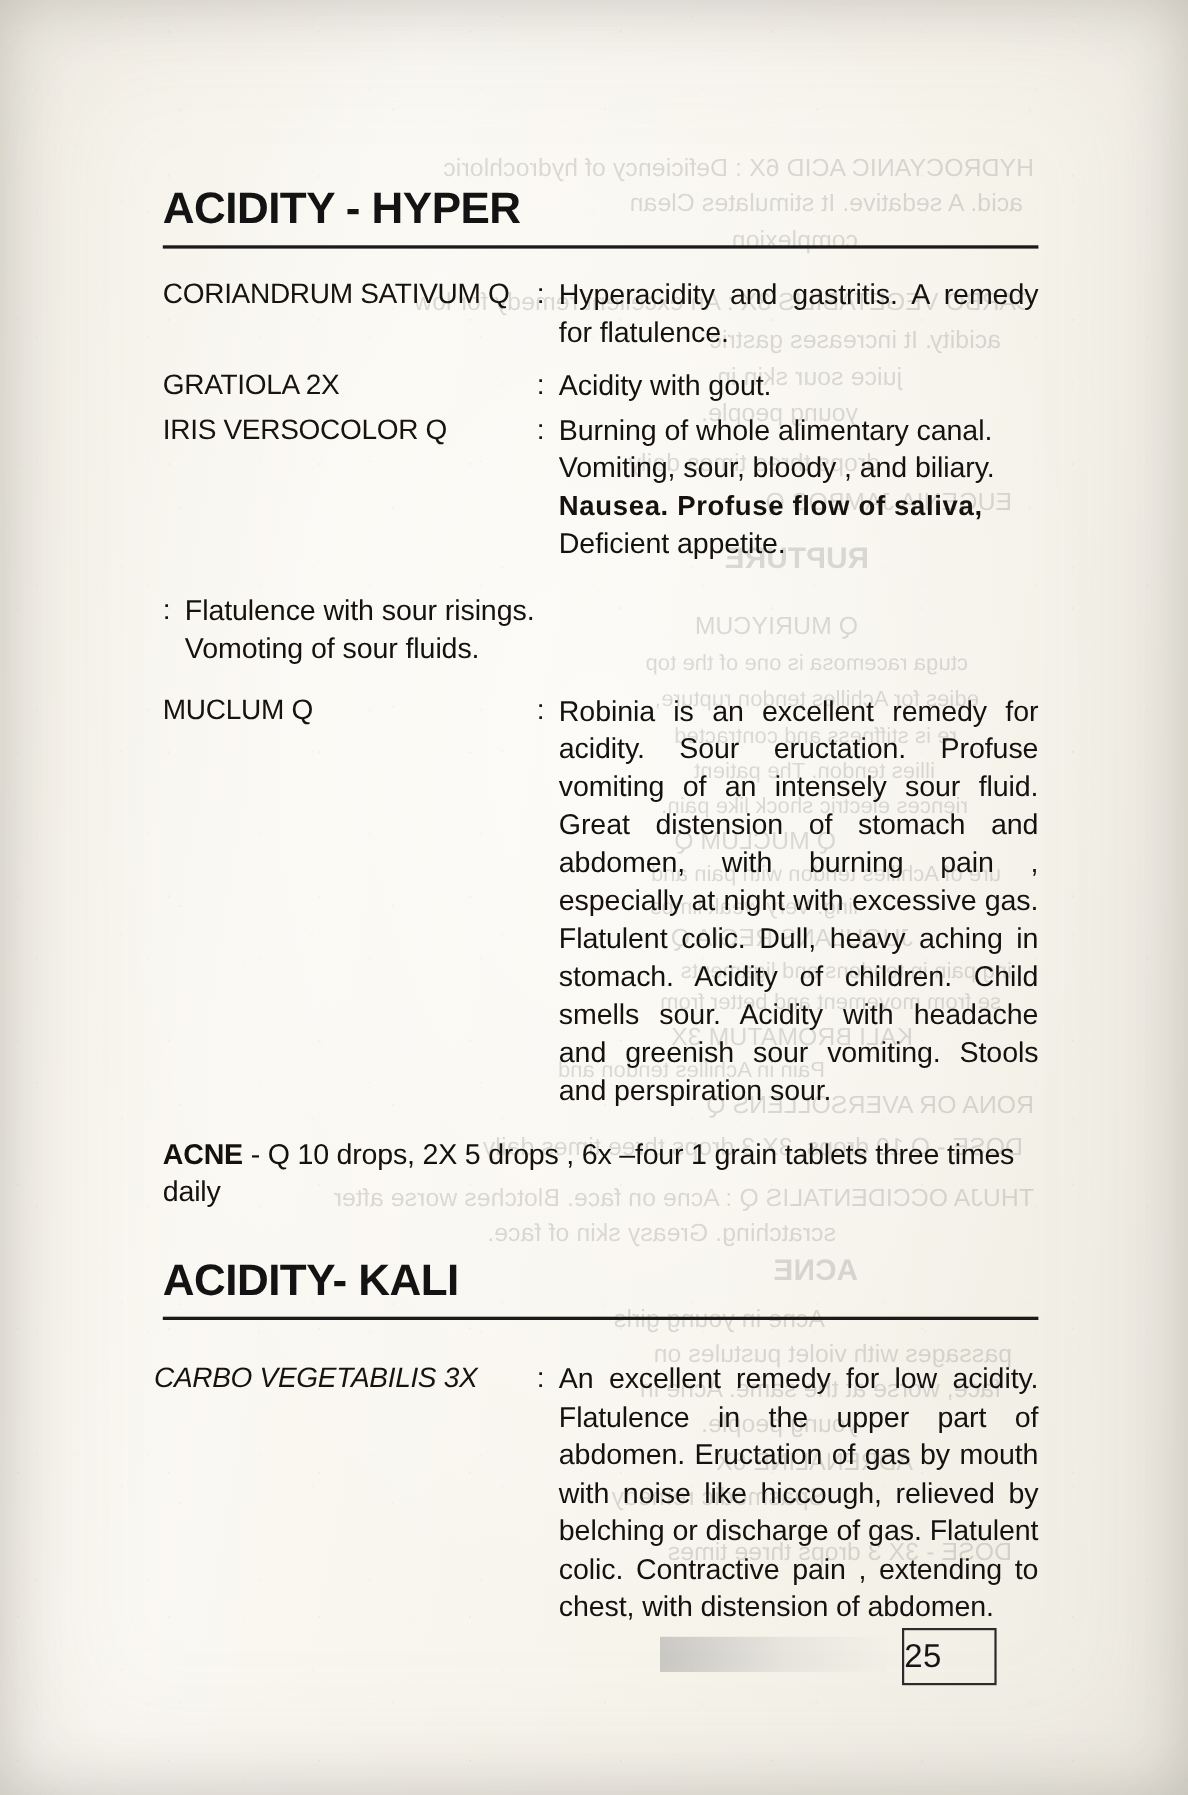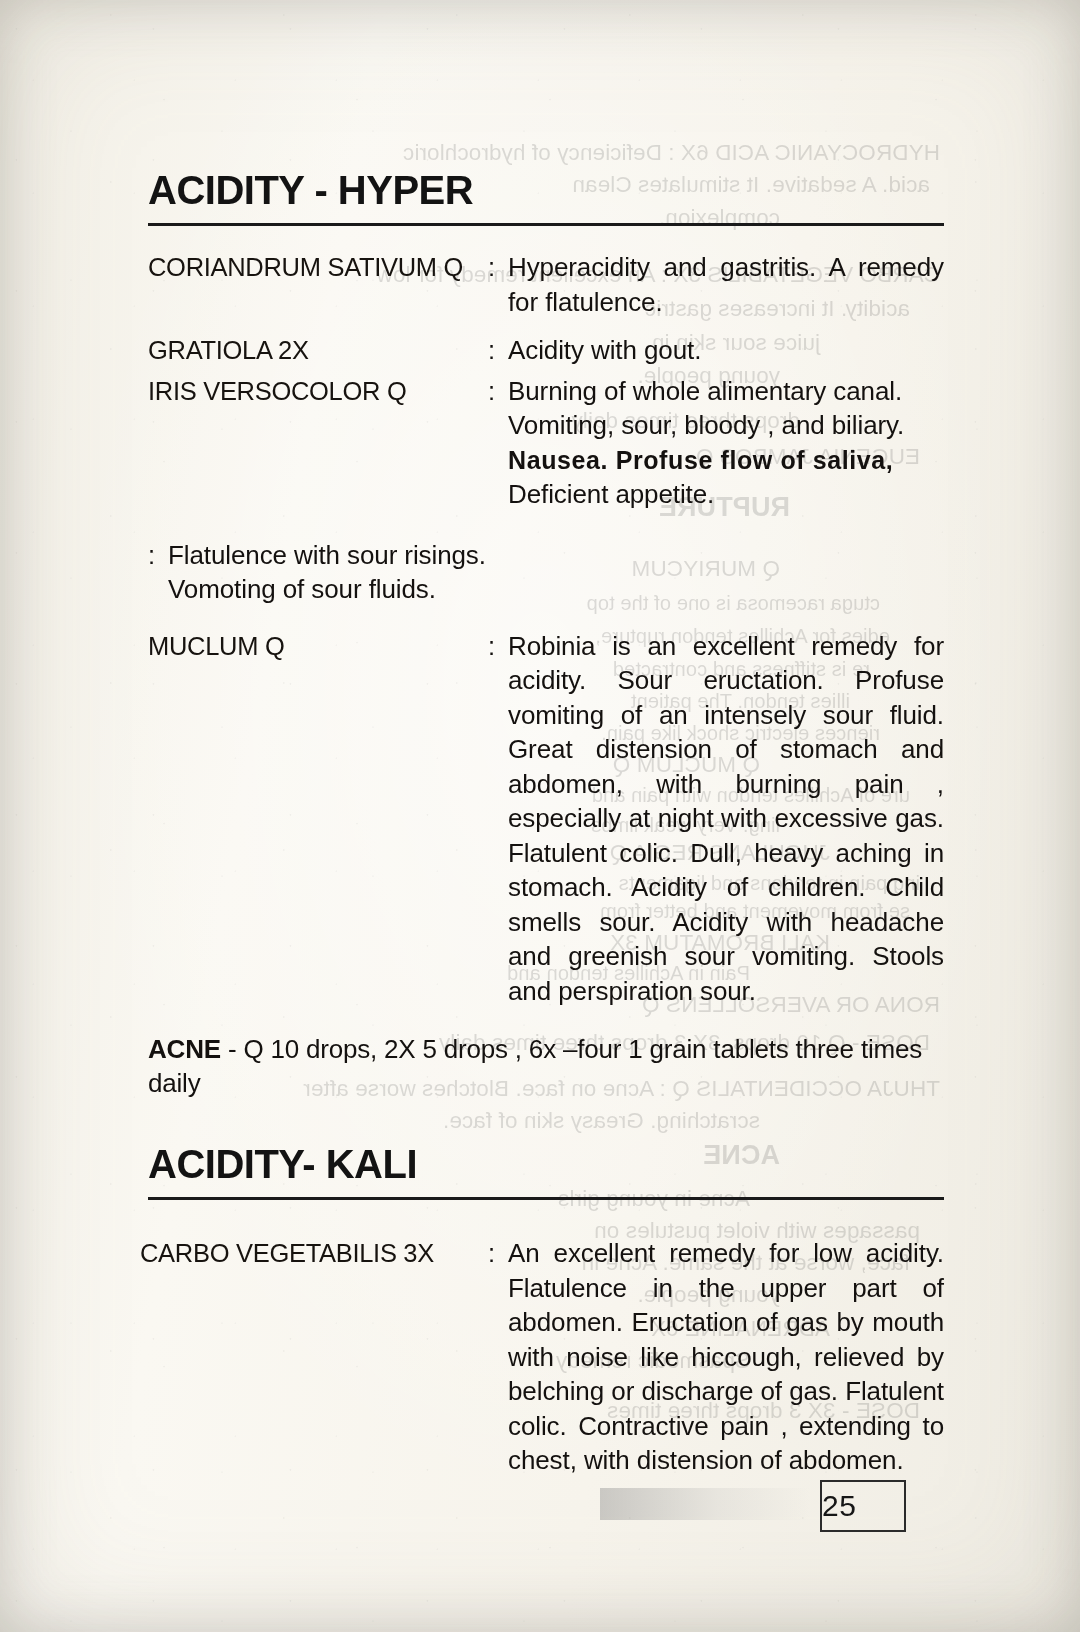--- a/index.html
+++ b/index.html
@@ -302,21 +302,21 @@
     </p>
 
     <div style="height:44px;"></div>
 
     <h1 class="sec-head">ACIDITY- KALI</h1>
     <div class="head-rule"></div>
 
     <div style="height:36px;"></div>
 
     <div class="entry" style="margin-left:-8px;">
-      <div class="drug" style="width:348px; flex:0 0 348px;">CARBO VEGETABILIS 3X</div>
+      <div class="drug" style="width:348px; flex:0 0 348px;font-style:italic;">CARBO VEGETABILIS 3X</div>
       <div class="colon">:</div>
       <div class="desc">
         <p class="just">An excellent remedy for low acidity. Flatulence  in the  upper part of abdomen. Eructation of gas by mouth with noise like hiccough, relieved by belching or discharge of gas.  Flatulent colic. Contractive pain , extending to chest, with distension of abdomen.</p>
       </div>
     </div>
 
   </div>
 
   <div class="footer">
     <div class="banner-fade"></div>

